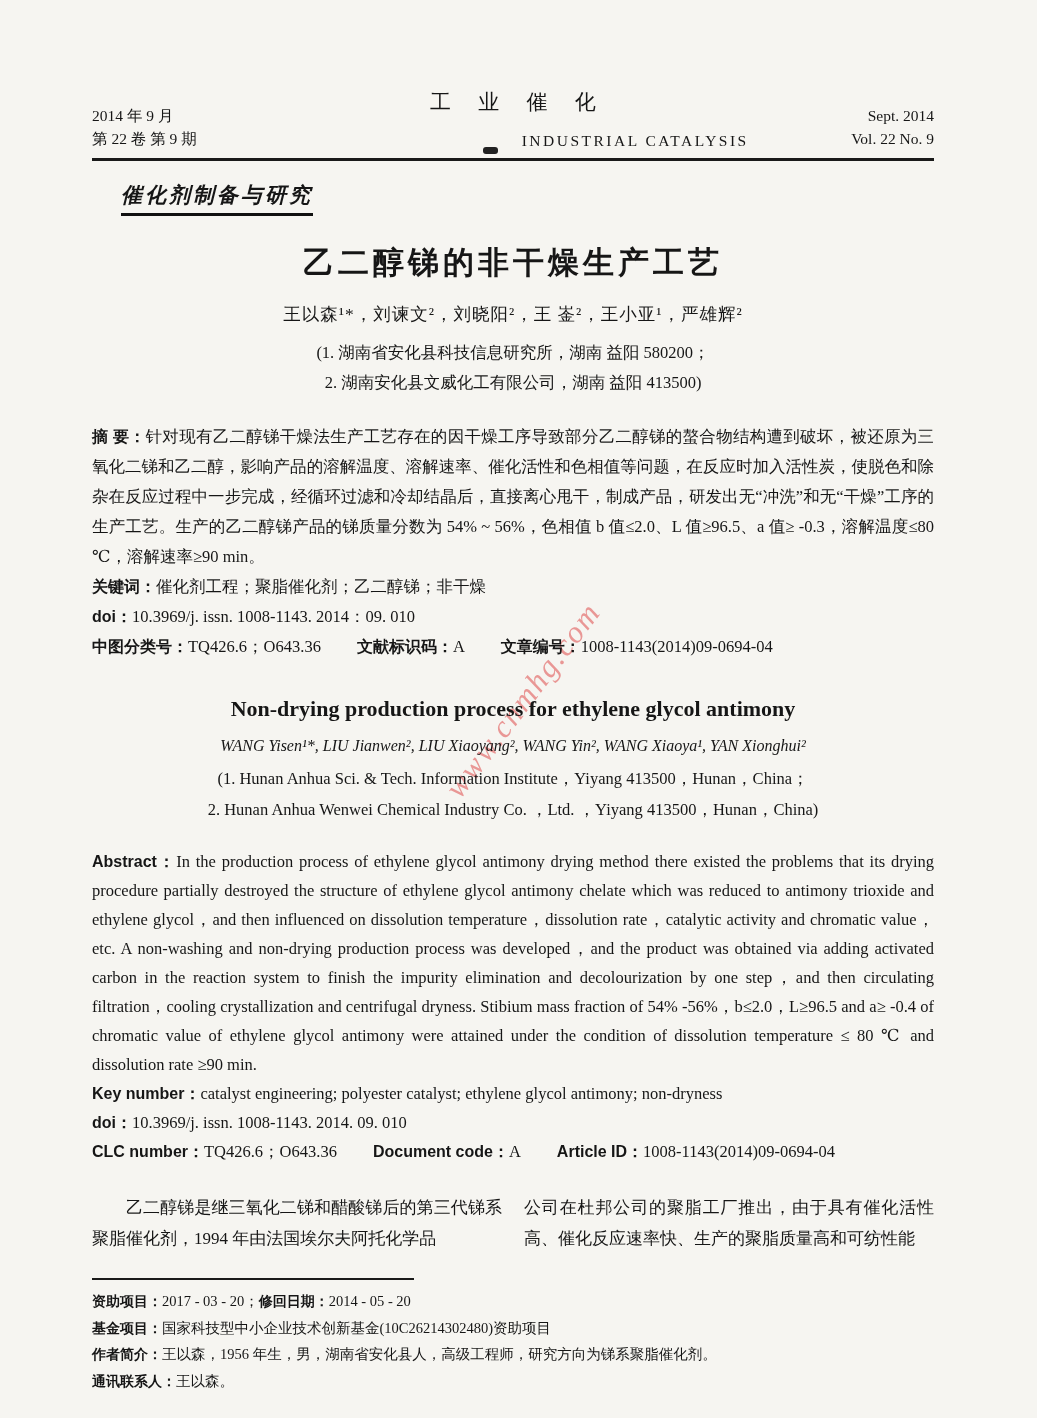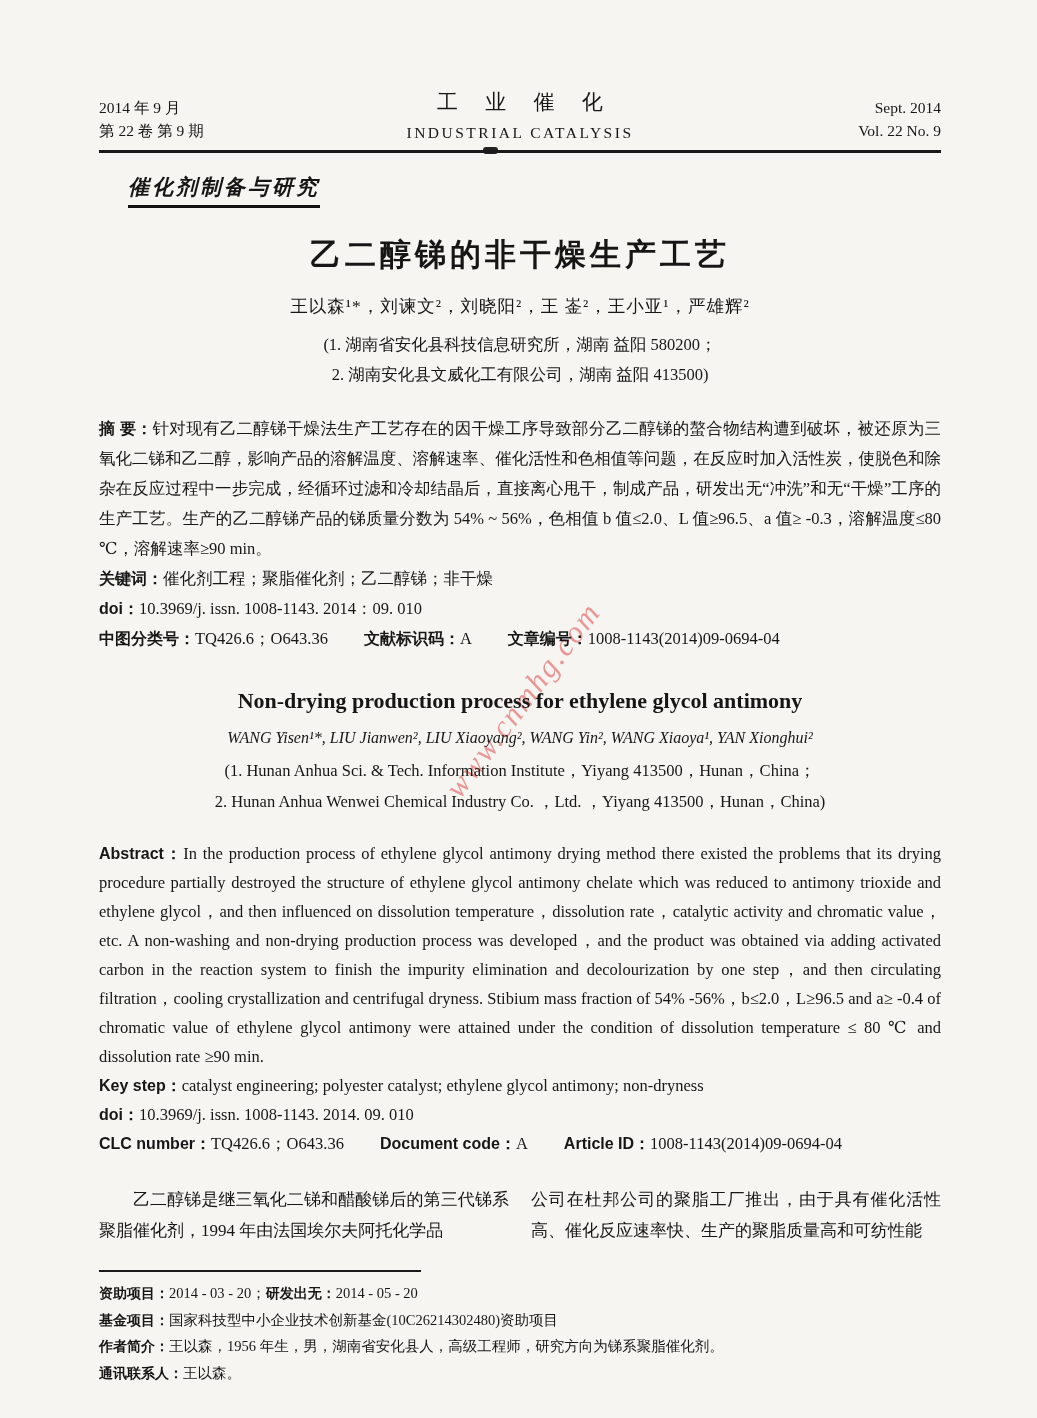--- a/index.html
+++ b/index.html
@@ -7,29 +7,29 @@
   body { display: flex; justify-content: center; font-family: "Liberation Serif", "DejaVu Serif", serif; }
 
   .page {
     position: relative;
     width: 1037px;
     height: 1418px;
     background: #f6f5f1;
     color: #161616;
     overflow: hidden;
   }
-  .margins { position: absolute; left: 99px; top: 0; width: 842px; }
+  .margins { position: absolute; left: 92px; top: 0; width: 842px; }
 
   
   .journal-header { display: flex; align-items: flex-end; padding-top: 88px; }
   .jh-left  { width: 22%; font-size: 15.5px; line-height: 23px; }
   .jh-center{ width: 56%; text-align: center; }
   .jh-right { width: 22%; font-size: 15.5px; line-height: 23px; text-align: right; }
   .jh-cn { font-size: 21px; letter-spacing: 11px; text-indent: 11px; }
-  .jh-en { font-size: 15.5px; letter-spacing: 2.5px; margin-top: 8px; }
+  .jh-en { font-size: 15.5px; letter-spacing: 2.5px; margin-top: 16px; text-align: right; }
   .header-rule { height: 3px; background: #1a1a1a; margin-top: 8px; }
   .scan-mark { position: absolute; left: 483px; top: 147px; width: 15px; height: 7px; background: #222; border-radius: 3px; }
 
   
   .section-label { margin-top: 20px; margin-left: 29px; }
   .section-label span {
     display: inline-block;
     font-family: "Liberation Sans", sans-serif;
     font-weight: bold; font-style: italic;
     font-size: 21px; letter-spacing: 3px;
@@ -124,37 +124,37 @@
 
     <h2 class="en-title">Non-drying production process for ethylene glycol antimony</h2>
     <div class="en-authors">WANG Yisen¹*, LIU Jianwen², LIU Xiaoyang², WANG Yin², WANG Xiaoya¹, YAN Xionghui²</div>
     <div class="en-affils">
       <div>(1. Hunan Anhua Sci. &amp; Tech. Information Institute，Yiyang 413500，Hunan，China；</div>
       <div>2. Hunan Anhua Wenwei Chemical Industry Co. ，Ltd. ，Yiyang 413500，Hunan，China)</div>
     </div>
 
     <p class="en-block"><b class="lbl">Abstract：</b><span>In the production process of ethylene glycol antimony drying method there existed the problems that its drying procedure partially destroyed the structure of ethylene glycol antimony chelate which was reduced to antimony trioxide and ethylene glycol，and then influenced on dissolution temperature，dissolution rate，catalytic activity and chromatic value，etc. A non-washing and non-drying production process was developed，and the product was obtained via adding activated carbon in the reaction system to finish the impurity elimination and decolourization by one step，and then circulating filtration，cooling crystallization and centrifugal dryness. Stibium mass fraction of 54% -56%，b≤2.0，L≥96.5 and a≥ -0.4 of chromatic value of ethylene glycol antimony were attained under the condition of dissolution temperature ≤ 80 ℃ and dissolution rate ≥90 min.</span></p>
 
-    <p class="en-line"><b class="lbl">Key step：</b><span>catalyst engineering; polyester catalyst; ethylene glycol antimony; non-dryness</span></p>
+    <p class="en-line"><b class="lbl">Key number：</b><span>catalyst engineering; polyester catalyst; ethylene glycol antimony; non-dryness</span></p>
 
     <p class="en-line"><b class="lbl">doi：</b><span>10.3969/j. issn. 1008-1143. 2014. 09. 010</span></p>
 
     <p class="en-line meta-row"><span class="group"><b class="lbl">CLC number：</b><span>TQ426.6；O643.36</span></span><span class="group"><b class="lbl">Document code：</b><span>A</span></span><span class="group"><b class="lbl">Article ID：</b><span>1008-1143(2014)09-0694-04</span></span></p>
 
     <div class="body-cols">
       <div class="body-col">
         <p class="indent">乙二醇锑是继三氧化二锑和醋酸锑后的第三代锑系聚脂催化剂，1994 年由法国埃尔夫阿托化学品</p>
       </div>
       <div class="body-col">
         <p>公司在杜邦公司的聚脂工厂推出，由于具有催化活性高、催化反应速率快、生产的聚脂质量高和可纺性能</p>
       </div>
     </div>
 
     <div class="footnote-rule"></div>
     <div class="footnotes">
-      <div><b class="fn-lbl">资助项目：</b><span>2014 - 03 - 20；</span><b class="fn-lbl">研发出无：</b><span>2014 - 05 - 20</span></div>
+      <div><b class="fn-lbl">资助项目：</b><span>2017 - 03 - 20；</span><b class="fn-lbl">修回日期：</b><span>2014 - 05 - 20</span></div>
       <div><b class="fn-lbl">基金项目：</b><span>国家科技型中小企业技术创新基金(10C26214302480)资助项目</span></div>
       <div><b class="fn-lbl">作者简介：</b><span>王以森，1956 年生，男，湖南省安化县人，高级工程师，研究方向为锑系聚脂催化剂。</span></div>
       <div><b class="fn-lbl">通讯联系人：</b><span>王以森。</span></div>
     </div>
 
   </div>
 </div>
 
 </body></html>

